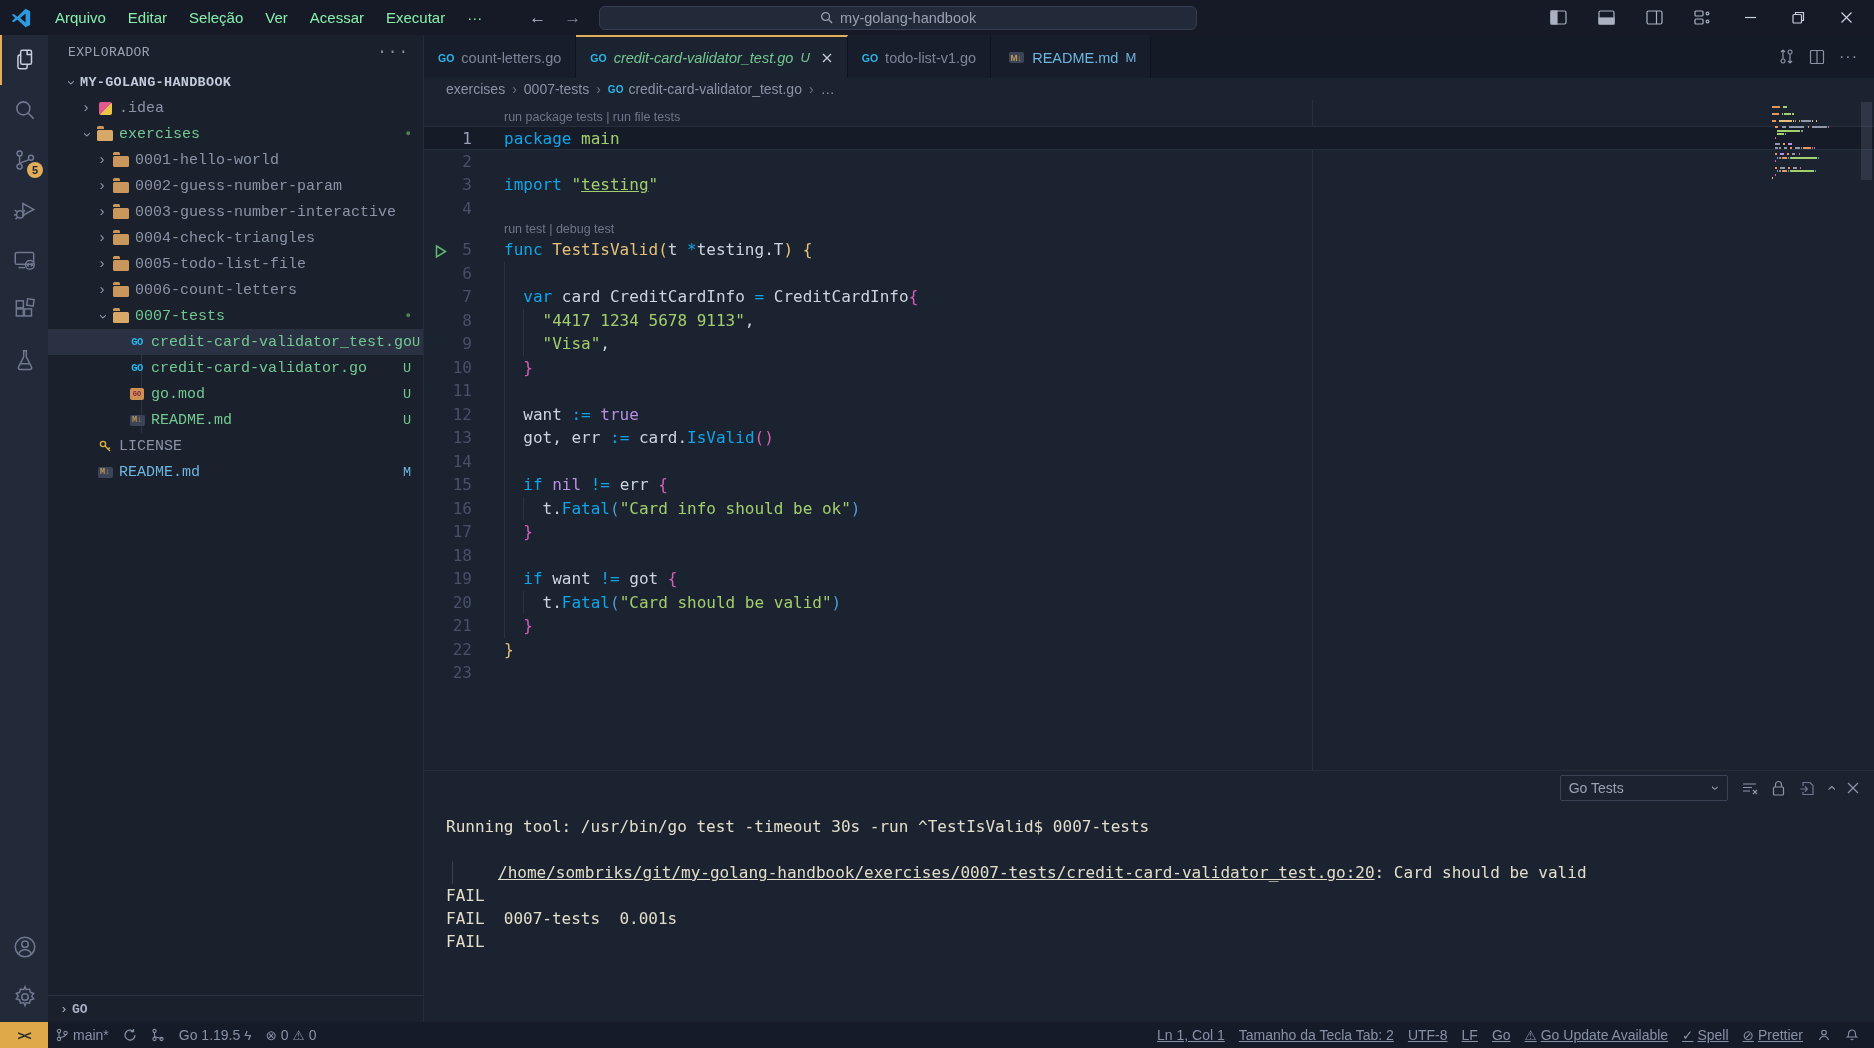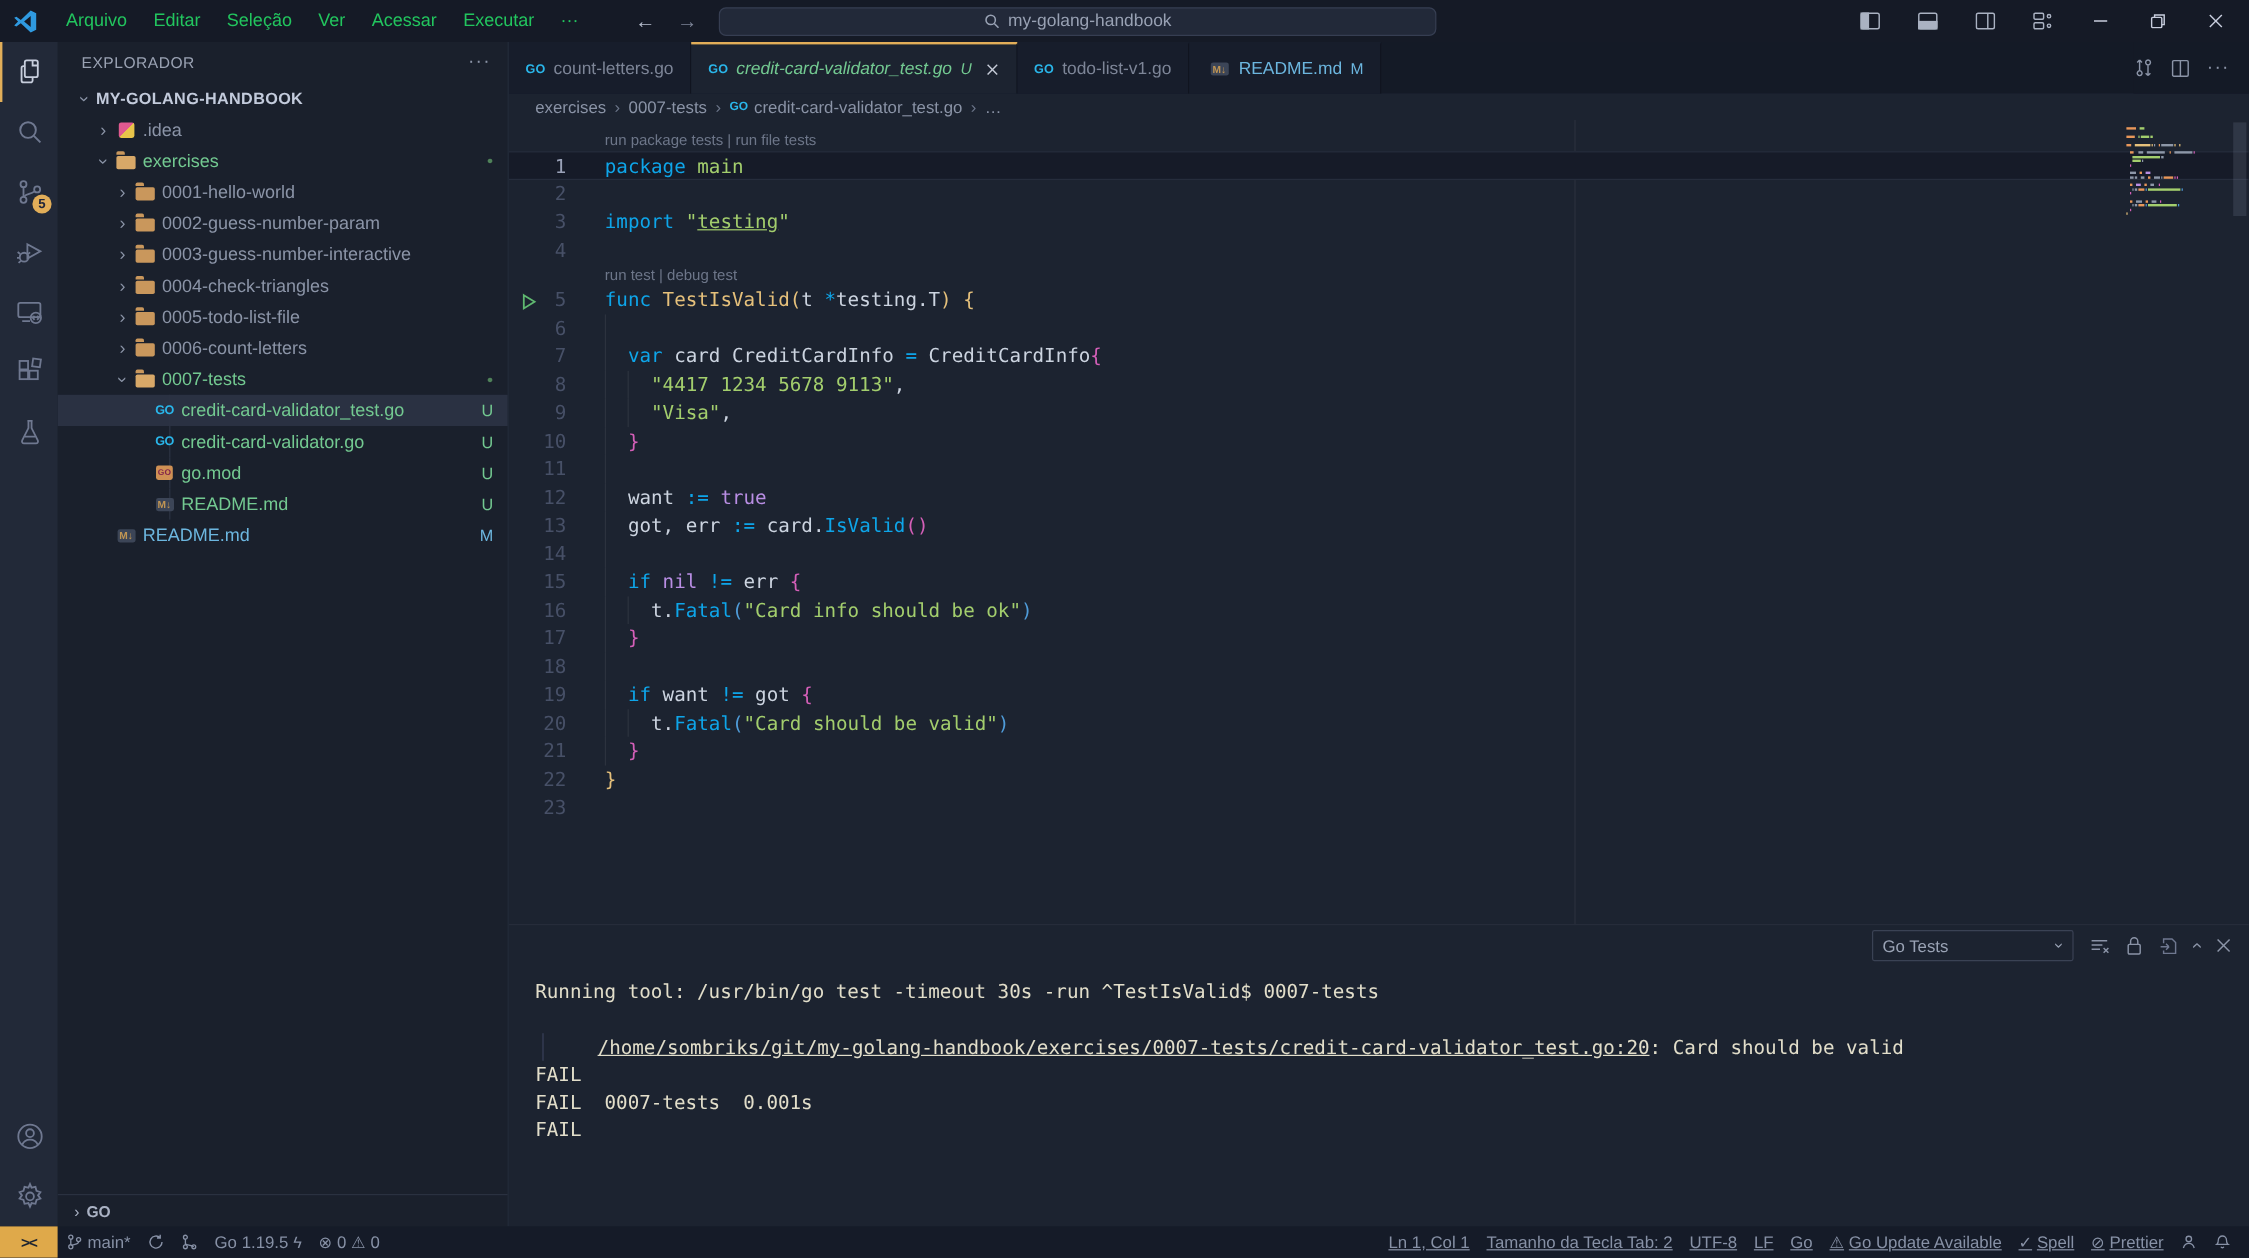--- a/index.html
+++ b/index.html
@@ -3,21 +3,21 @@
 <meta charset="utf-8">
 <style>
   * { margin:0; padding:0; box-sizing:border-box; }
   html,body { width:1874px; height:1048px; overflow:hidden; background:#1c2330;
     font-family:"Liberation Sans", sans-serif; -webkit-font-smoothing:antialiased; }
 
   
   #titlebar { position:absolute; left:0; top:0; width:1874px; height:35px; background:#151a26;
     display:flex; align-items:center; z-index:40; }
   #vscode-logo { width:22px; height:22px; margin:0 12px 0 10px; }
-  .menu-item { color:#22c55e; font-size:15px; padding:0 11px; height:35px; line-height:35px; cursor:default; }
+  .menu-item { color:#86efac; font-size:15px; padding:0 11px; height:35px; line-height:35px; cursor:default; }
   #nav-arrows { display:flex; gap:18px; margin:0 18px 0 36px; font-size:17px; }
   #nav-back { color:#b9c0d0; } #nav-fwd { color:#7b8396; }
   #search-box { width:598px; height:24px; background:#222939; border:1px solid #363e52; border-radius:6px;
     display:flex; align-items:center; justify-content:center; gap:7px; color:#98a1b3; font-size:14.5px; }
   #titlebar-right { margin-left:auto; display:flex; align-items:center; gap:4px; padding-right:6px; }
   .tb-ic { width:44px; height:35px; display:flex; align-items:center; justify-content:center; }
 
   
   #activitybar { position:absolute; left:0; top:35px; width:48px; height:987px; background:#222938;
     display:flex; flex-direction:column; z-index:30; }
@@ -25,21 +25,21 @@
     position:relative; border-left:2px solid transparent; }
   .act-item.active { border-left-color:#e2ae59; }
   .act-item svg { stroke:#6f7890; } .act-item.active svg { stroke:#c7cedd; }
   .act-badge { position:absolute; right:5px; bottom:7px; min-width:16px; height:16px; border-radius:8px;
     background:#e2ae59; color:#20263a; font-size:11px; font-weight:bold; display:flex; align-items:center;
     justify-content:center; padding:0 4px; }
   #act-bottom { margin-top:auto; }
 
   
   #sidebar { position:absolute; left:48px; top:35px; width:376px; height:987px; background:#1a202c;
-    border-right:1px solid #242b3a; z-index:20; }
+    border-right:1px solid #242b3a; z-index:20;font-family:Liberation Mono, monospace; }
   #sidebar-header { height:34px; display:flex; align-items:center; padding:0 14px 0 20px;
     color:#9aa2b3; font-size:13px; letter-spacing:0.4px; }
   #sidebar-header .ellipsis { margin-left:auto; color:#8b94a7; font-size:16px; letter-spacing:1px; }
   .tree-row { height:26px; display:flex; align-items:center; position:relative; color:#8b94a7;
     font-size:15px; cursor:default; }
   .tree-row.selected { background:#2a3142; }
   .tree-row .chev { width:16px; text-align:center; color:#8b94a7; font-size:15px; flex:none; }
   .chev.down { display:inline-block; transform:rotate(90deg); }
   .chev.none { visibility:hidden; }
   .tree-label { margin-left:5px; white-space:nowrap; }
@@ -384,20 +384,30 @@
         <span class="chev none">›</span>
         <span class="fi">
           <span class="fi-md">M↓</span>
         </span>
         <span class="tree-label green">README.md</span>
         <span class="badge green">U</span>
       </div>
       <div class="tree-row" style="padding-left: 30px;">
         <span class="chev none">›</span>
         <span class="fi">
+          <svg width="14" height="14" viewBox="0 0 14 14" fill="none" stroke="#d9b13f" stroke-width="1.4">
+            <circle cx="5" cy="5" r="2.6"></circle>
+            <path d="M7 7 l5 5 M10 10 l1.8 -1.4"></path>
+          </svg>
+        </span>
+        <span class="tree-label ">LICENSE</span>
+      </div>
+      <div class="tree-row" style="padding-left: 30px;">
+        <span class="chev none">›</span>
+        <span class="fi">
           <span class="fi-md">M↓</span>
         </span>
         <span class="tree-label blue">README.md</span>
         <span class="badge blue">M</span>
       </div>
     </div>
   <div id="go-section">
     <span class="chev">›</span>
     <span>GO</span>
   </div>

